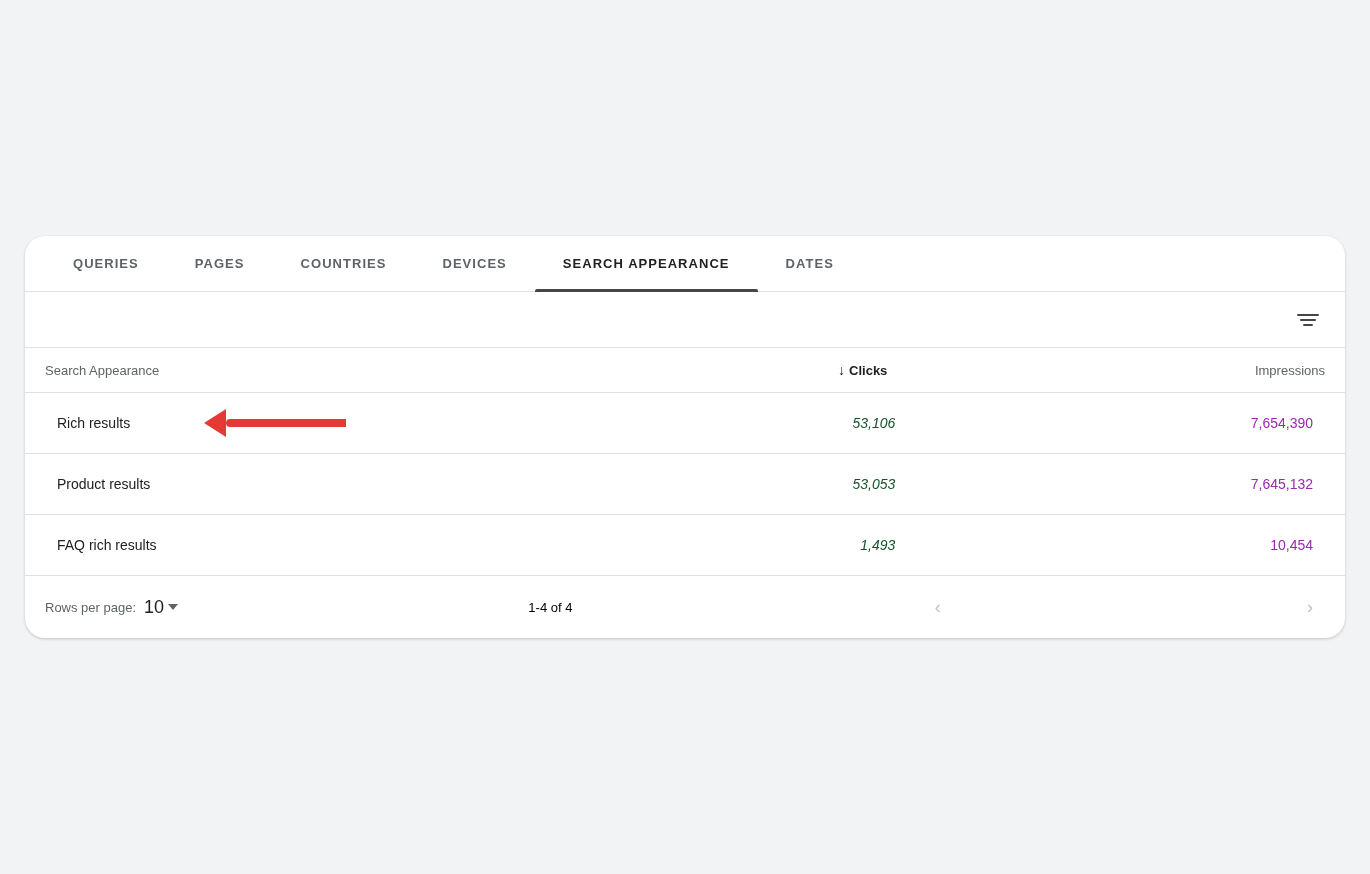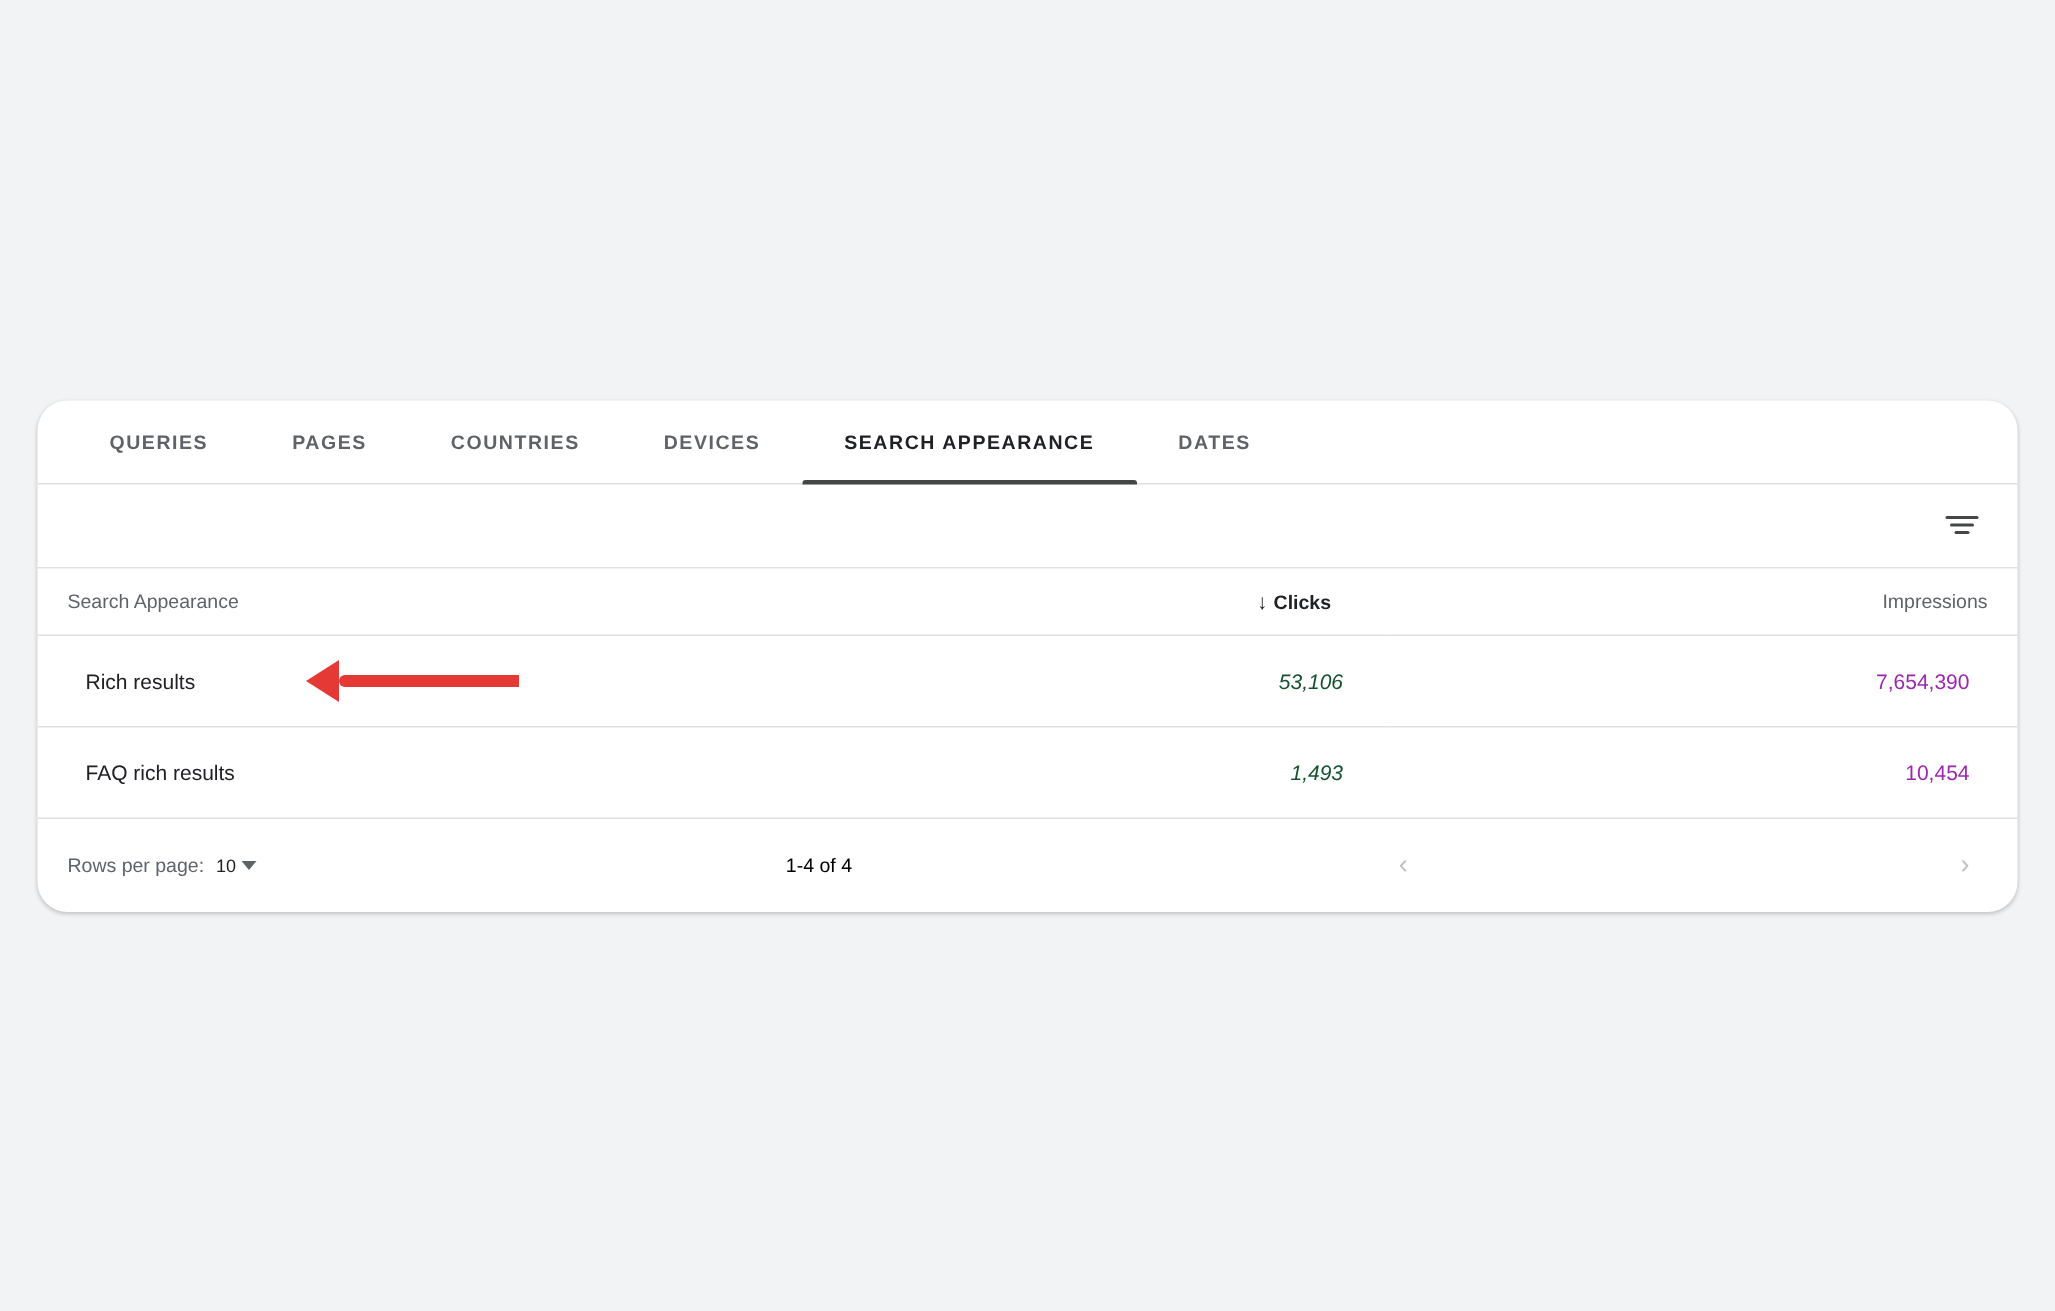--- a/index.html
+++ b/index.html
@@ -169,21 +169,21 @@
     .rows-per-page {
       display: flex;
       align-items: center;
       gap: 8px;
     }
     .rows-select {
       display: flex;
       align-items: center;
       gap: 4px;
       cursor: pointer;
-      font-size: 12px;
+      font-size: 18px;
       color: #202124;
       font-weight: 500;
     }
     .page-range {
       font-size: 13px;
       color: #000000;
       margin: 0 8px;
     }
     .pagination-btn {
       width: 30px;
@@ -242,20 +242,25 @@
     <tbody id="table-body">
     <tr>
           <td class="td-name">Rich results<div class="arrow-annotation">
               <div class="arrow-head"></div>
               <div class="arrow-body"></div>
             </div></td>
           <td class="td-clicks">53,106</td>
           <td class="td-impressions">7,654,390</td>
         </tr>
         <tr>
+          <td class="td-name">Product results</td>
+          <td class="td-clicks">53,053</td>
+          <td class="td-impressions">7,645,132</td>
+        </tr>
+        <tr>
           <td class="td-name">FAQ rich results</td>
           <td class="td-clicks">1,493</td>
           <td class="td-impressions">10,454</td>
         </tr>
       </tbody>
   </table>
 
   <div class="pagination-bar">
     <div class="rows-per-page">
       <span>Rows per page:</span>

